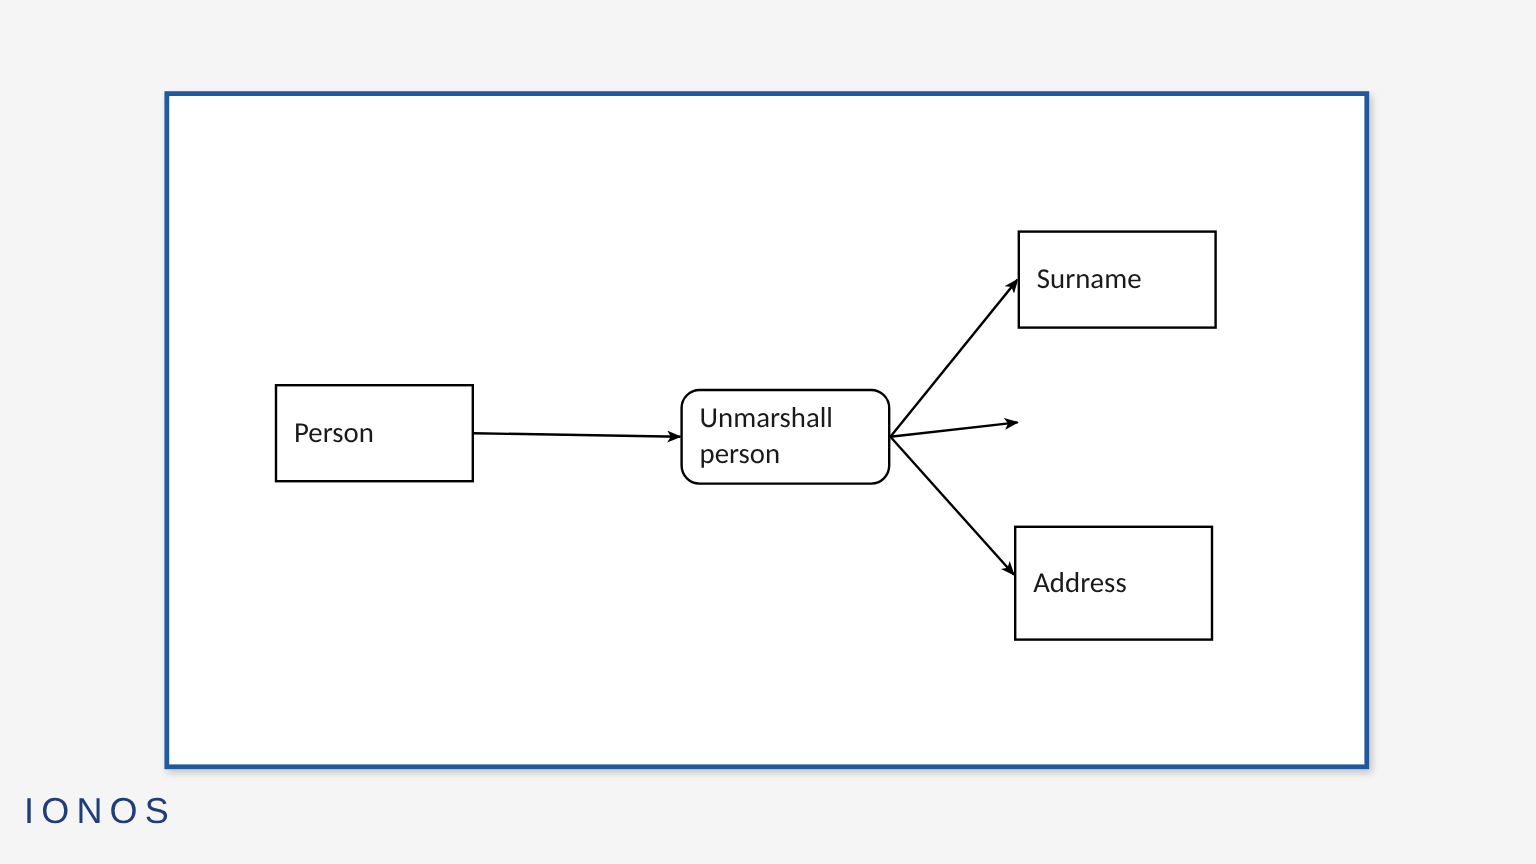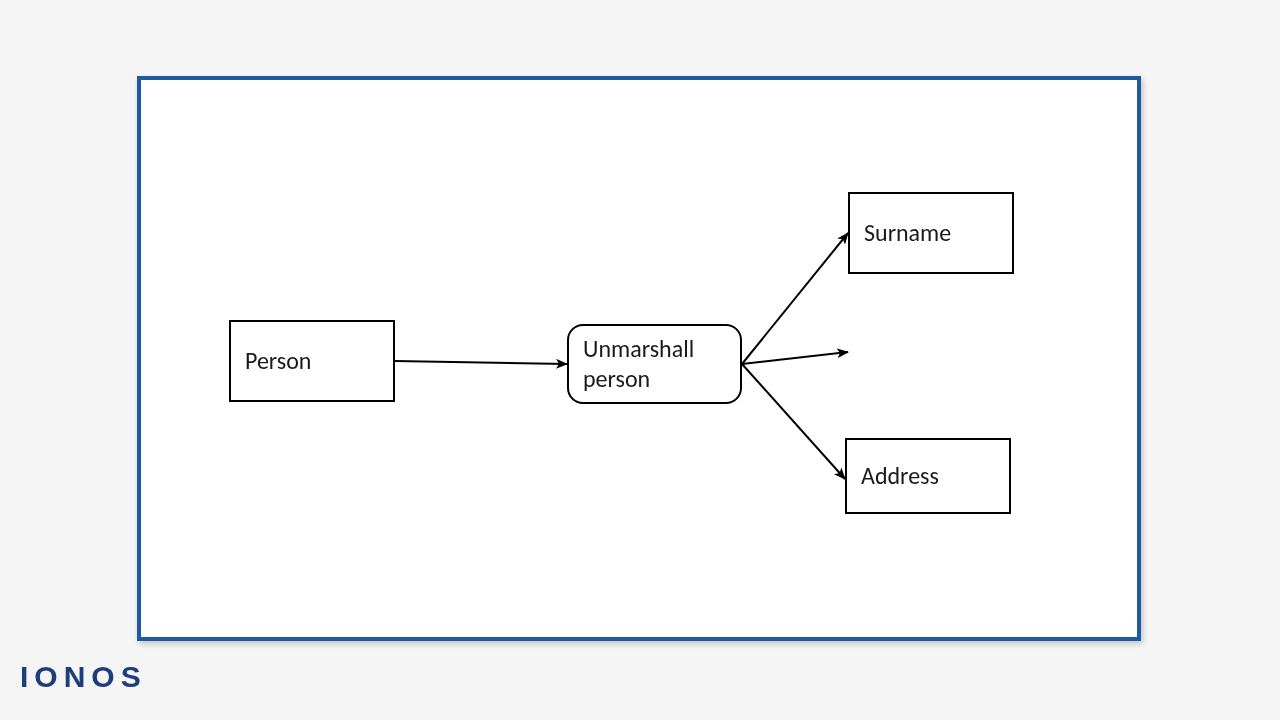--- a/index.html
+++ b/index.html
@@ -34,21 +34,21 @@
     box-sizing: border-box;
   }
   .rounded {
     border-radius: 16px;
   }
   .brand {
     position: absolute;
     left: 20px;
     top: 660px;
     font-size: 30px;
-    font-weight: 700;
+    font-weight: 400;
     letter-spacing: 6px;
     color: #1f3d7a;
     font-family: "Arial", sans-serif;
   }
   svg.arrows {
     position: absolute;
     left: 0;
     top: 0;
     width: 100%;
     height: 100%;
@@ -79,18 +79,18 @@
 
   <div class="node rounded" id="node-unmarshall" style="left: 426px; top: 244px; width: 175px; height: 80px;">
     <span>Unmarshall person</span>
   </div>
 
   <div class="node" id="node-surname" style="left: 707px; top: 112px; width: 166px; height: 82px;">
     <span>Surname</span>
   </div>
 
 
-  <div class="node" id="node-address" style="left: 704px; top: 358px; width: 166px; height: 76px;">
+  <div class="node" id="node-address" style="left: 704px; top: 358px; width: 166px; height: 96px;">
     <span>Address</span>
   </div>
 </div>
 
 <div class="brand">IONOS</div>
 
 </body></html>

